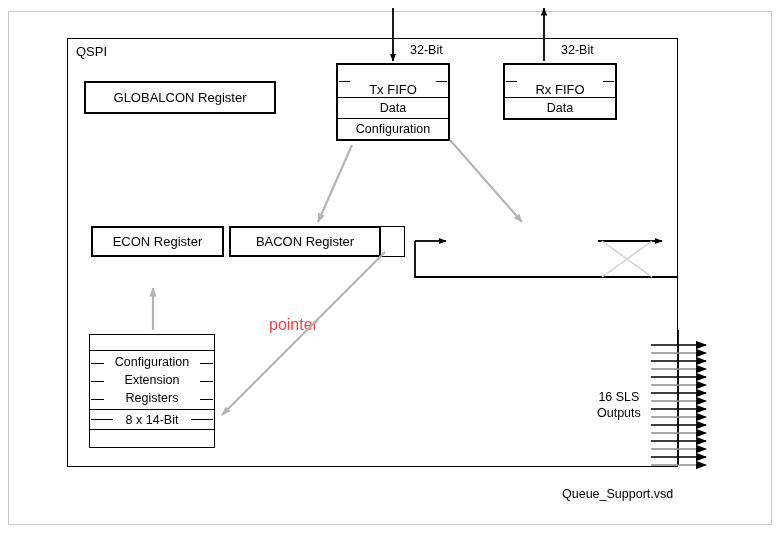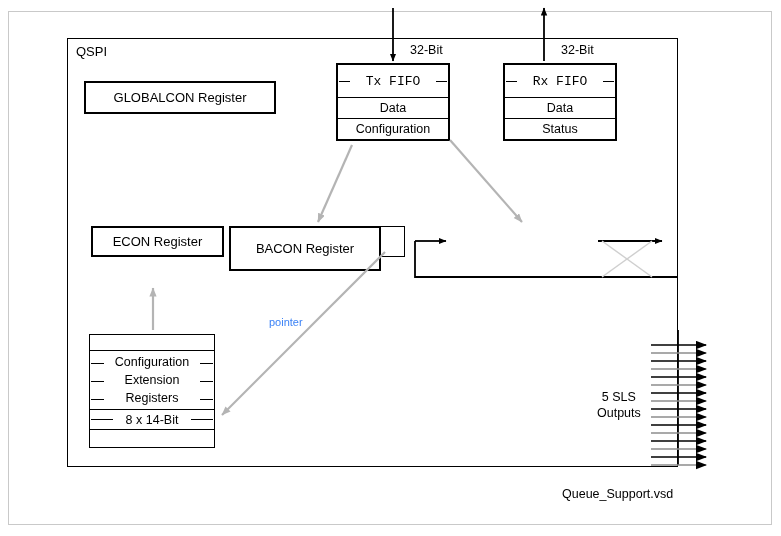--- a/index.html
+++ b/index.html
@@ -57,21 +57,21 @@
     color: #000;
     white-space: nowrap;
   }
   .globalcon {
     left: 84px; top: 81px; width: 192px; height: 33px;
   }
   .econ {
     left: 91px; top: 226px; width: 133px; height: 31px;
   }
   .bacon-inner {
-    left: 229px; top: 226px; width: 152px; height: 45px;
+    left: 229px; top: 226px; width: 152px; height: 31px;
   }
   .bacon-outer {
     position: absolute;
     left: 229px; top: 226px; width: 176px; height: 31px;
     border: 1px solid #000;
     box-sizing: border-box;
   }
   .shift {
     left: 448px; top: 226px; width: 150px; height: 31px;
   }
@@ -81,25 +81,24 @@
     width: 114px;
     border: 2px solid #000;
     box-sizing: border-box;
     background: #fff;
   }
   .fifo.tx { left: 336px; top: 63px; }
   .fifo.rx { left: 503px; top: 63px; }
   .fifo-title {
     height: 32px;
     display: flex;
-    align-items: center;
+    align-items: flex-end;
     justify-content: center;
     font-size: 13px;
     position: relative;
-    font-family: Liberation Mono, monospace;
   }
   .fifo-row {
     height: 20px;
     border-top: 1.6px solid #000;
     display: flex;
     align-items: center;
     justify-content: center;
     font-size: 12.5px;
   }
   
@@ -163,22 +162,22 @@
   }
   .lbl-32-tx { left: 410px; top: 43px; }
   .lbl-32-rx { left: 561px; top: 43px; }
   .lbl-sls {
     left: 597px; top: 389px;
     text-align: center;
     line-height: 16px;
   }
   .lbl-pointer {
     left: 269px; top: 316px;
-    color: #3b82f6;
-    font-size: 11px;
+    color: #ef4444;
+    font-size: 16px;
   }
   .caption {
     position: absolute;
     left: 562px; top: 487px;
     font-size: 12.5px;
     color: #000000;
     white-space: nowrap;
   }
   svg.overlay {
     position: absolute;
@@ -211,21 +210,20 @@
     <div class="fifo-row">Configuration</div>
   </div>
 
   <div class="fifo rx">
     <div class="fifo-title">
       <span class="tick-l"></span>
       <span>Rx FIFO</span>
       <span class="tick-r"></span>
     </div>
     <div class="fifo-row">Data</div>
-    <div class="fifo-row">Status</div>
   </div>
 
   <div class="lbl lbl-32-tx">32-Bit</div>
   <div class="lbl lbl-32-rx">32-Bit</div>
 
   <div class="reg-box econ">
     <span>ECON Register</span>
   </div>
 
   <div class="bacon-outer"></div>
@@ -251,21 +249,21 @@
       <span class="cer-tick-l" style="top:9px; width:22px"></span>
       <span class="cer-tick-r" style="top:9px; width:22px"></span>
       <span>8 x 14-Bit</span>
     </div>
     <div class="cer-band cer-bottom"></div>
   </div>
 
   <div class="lbl lbl-pointer">pointer</div>
 
   <div class="lbl lbl-sls">
-    <div>5 SLS</div>
+    <div>16 SLS</div>
     <div>Outputs</div>
   </div>
 
   <div class="caption">Queue_Support.vsd</div>
 
   <svg class="overlay" viewBox="0 0 781 536">
     <defs>
       <marker id="ar-black" markerWidth="9" markerHeight="9" refX="7.5" refY="3.2" orient="auto" markerUnits="userSpaceOnUse">
         <path d="M0,0 L8,3.2 L0,6.4 z" fill="#000"></path>
       </marker>

